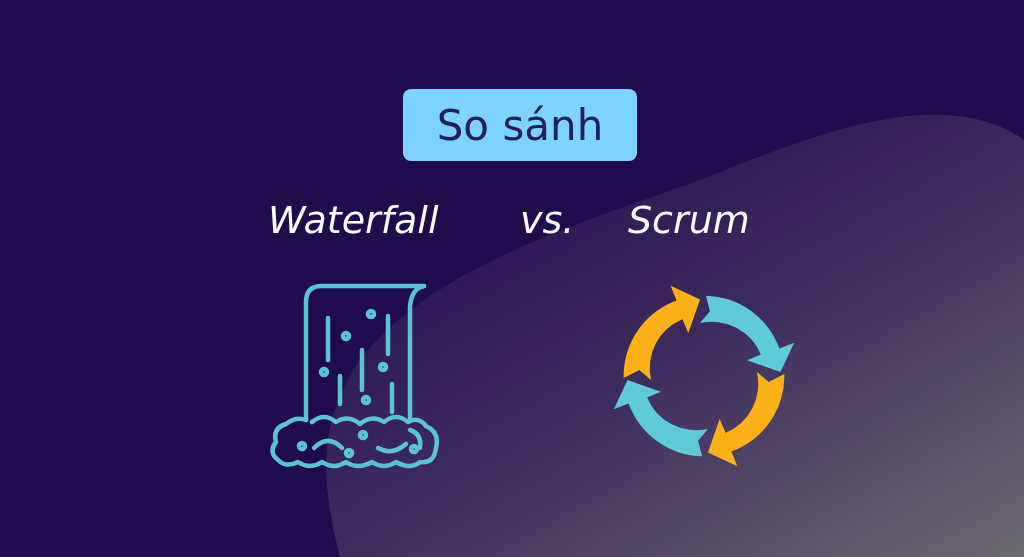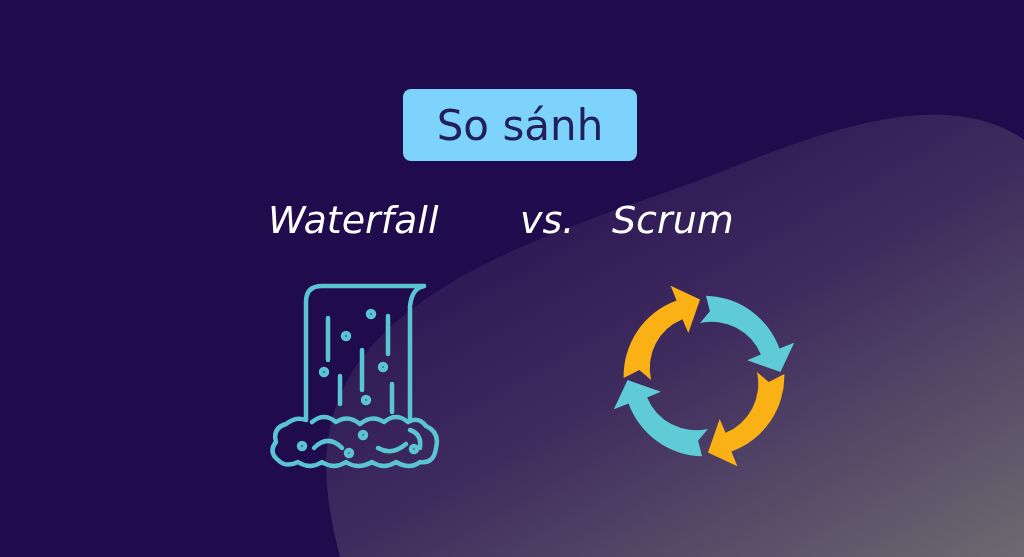--- a/index.html
+++ b/index.html
@@ -20,21 +20,21 @@
       font-size: 42px; color: #22205a; letter-spacing: 0px;
     }
     .compare-label {
       position: absolute; top: 198px;
       font-family: "DejaVu Sans", sans-serif;
       font-style: italic; font-size: 38px; color: #ffffff;
       white-space: nowrap;
     }
     .lbl-waterfall { left: 268px; }
     .lbl-vs { left: 520px; }
-    .lbl-scrum { left: 612px; }
+    .lbl-scrum { left: 628px; }
     .icon-waterfall { position: absolute; left: 268px; top: 280px; width: 180px; height: 190px; }
     .icon-scrum { position: absolute; left: 606px; top: 278px; width: 196px; height: 196px; }
   </style>
 </head>
 <body>
 
 <svg class="bg-wave" viewBox="0 0 1024 557" preserveAspectRatio="none">
   <defs>
     <linearGradient id="waveGrad" x1="0.2" y1="0.1" x2="1" y2="1">
       <stop offset="0" stop-color="#261052"></stop>

